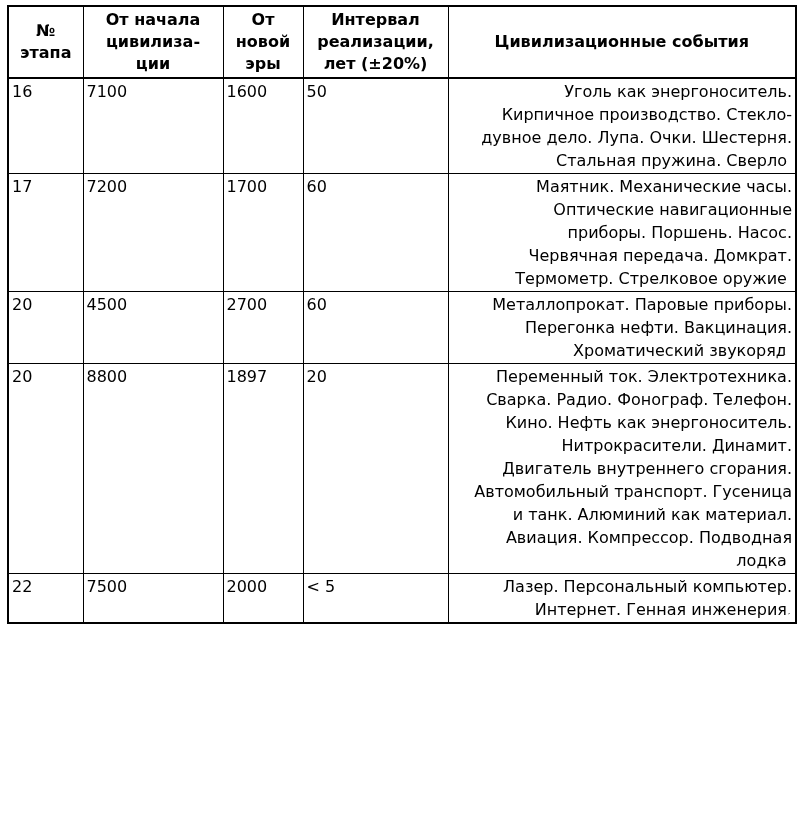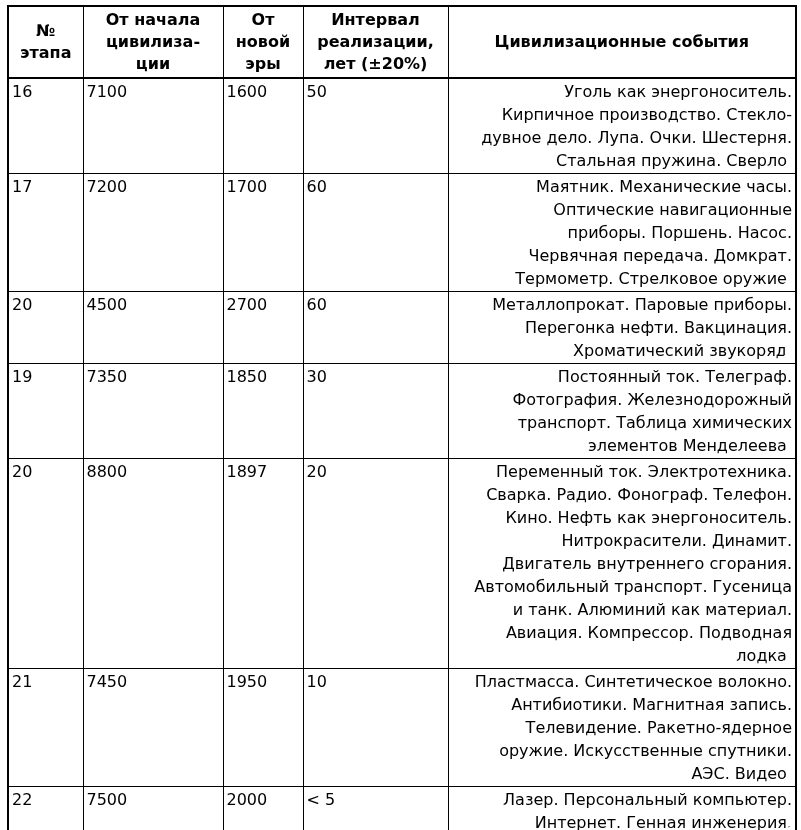--- a/index.html
+++ b/index.html
@@ -107,56 +107,35 @@
     <tr>
       <td class="num">20</td>
       <td class="num">4500</td>
       <td class="num">2700</td>
       <td class="num">60</td>
       <td class="events">Металлопрокат. Паровые приборы.
 Перегонка нефти. Вакцинация.
 Хроматический звукоряд.</td>
     </tr>
     <tr>
-      <td class="num">19</td>
-      <td class="num">7350</td>
-      <td class="num">1850</td>
-      <td class="num">30</td>
-      <td class="events">Постоянный ток. Телеграф.
-Фотография. Железнодорожный
-транспорт. Таблица химических
-элементов Менделеева.</td>
-    </tr>
-    <tr>
       <td class="num">20</td>
       <td class="num">8800</td>
       <td class="num">1897</td>
       <td class="num">20</td>
       <td class="events">Переменный ток. Электротехника.
 Сварка. Радио. Фонограф. Телефон.
 Кино. Нефть как энергоноситель.
 Нитрокрасители. Динамит.
 Двигатель внутреннего сгорания.
 Автомобильный транспорт. Гусеница
 и танк. Алюминий как материал.
 Авиация. Компрессор. Подводная
 лодка.</td>
     </tr>
     <tr>
-      <td class="num">21</td>
-      <td class="num">7450</td>
-      <td class="num">1950</td>
-      <td class="num">10</td>
-      <td class="events">Пластмасса. Синтетическое волокно.
-Антибиотики. Магнитная запись.
-Телевидение. Ракетно-ядерное
-оружие. Искусственные спутники.
-АЭС. Видео.</td>
-    </tr>
-    <tr>
       <td class="num">22</td>
       <td class="num">7500</td>
       <td class="num">2000</td>
       <td class="num">&lt; 5</td>
       <td class="events">Лазер. Персональный компьютер.
 Интернет. Генная инженерия.</td>
     </tr>
   </tbody>
 </table>
 

